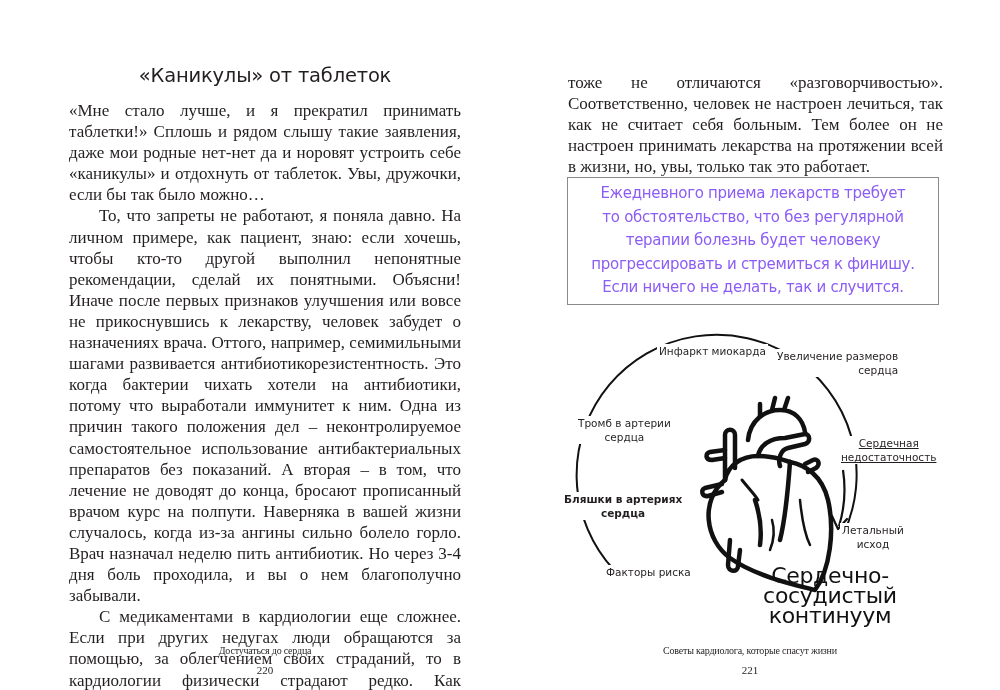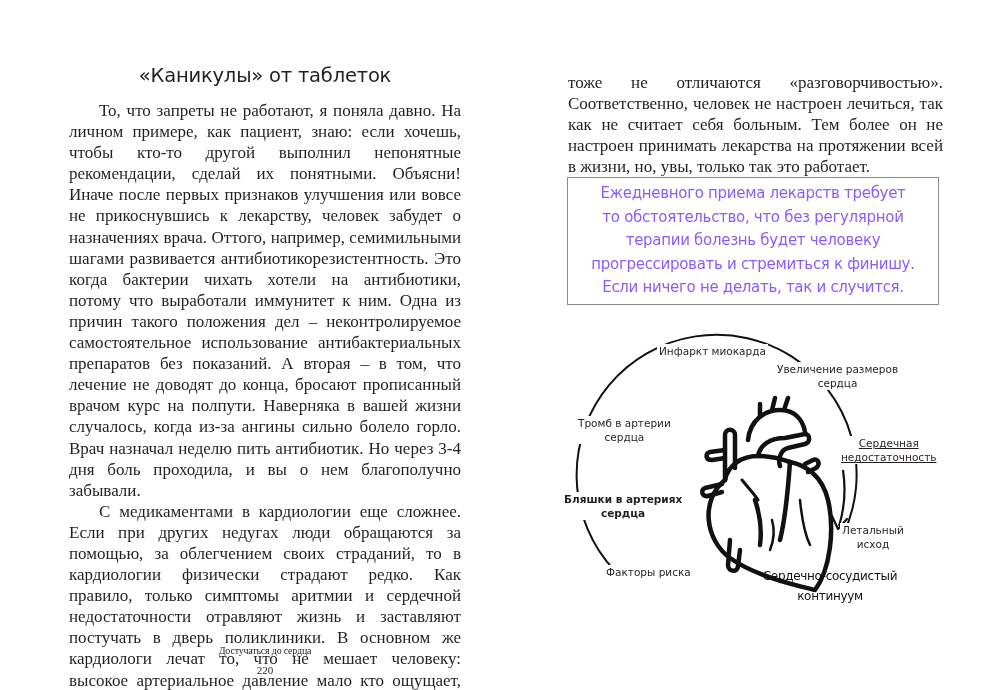--- a/index.html
+++ b/index.html
@@ -33,39 +33,40 @@
   }
 
   .diagram { position: absolute; left: 0; top: 320px; width: 500px; height: 300px; }
   .diagram svg { position: absolute; left: 0; top: 0; }
   .dlabel {
     position: absolute; font-family: "DejaVu Sans", sans-serif; font-size: 10.5px;
     line-height: 14px; text-align: center; color: #231f20; white-space: nowrap;
     background: #fff; padding: 0 2px;
   }
   .dtitle {
-    position: absolute; font-family: "DejaVu Sans", sans-serif; font-size: 12px;
+    position: absolute; font-family: "DejaVu Sans", sans-serif; font-size: 22px;
     line-height: 20px; text-align: center; color: #111; font-weight: 500; letter-spacing: -0.3px;
   }
 
   .footer {
     position: absolute; top: 644px; text-align: center;
     font-family: Liberation Serif, serif; font-size: 10px; color: #231f20;
   }
   .left .footer { left: 65px; width: 400px; }
   .right .footer { left: 50px; width: 400px; }
   .footer .running { display: block; line-height: 14px; letter-spacing: -0.2px; }
   .footer .pageno { display: block; margin-top: 6px; font-size: 11px; }
 </style>
 </head>
 <body>
 
 <div class="page left">
   <div class="chapter-title">«Каникулы» от таблеток</div>
   <div class="body-text">
+    <p>«Мне стало лучше, и я прекратил принимать таблетки!» Сплошь и рядом слышу такие заявления, даже мои родные нет-нет да и норовят устроить себе «каникулы» и отдохнуть от таблеток. Увы, дружочки, если бы так было можно…</p>
     <p class="indent">То, что запреты не работают, я поняла давно. На личном примере, как пациент, знаю: если хочешь, чтобы кто-то другой выполнил непонятные рекомендации, сделай их понятными. Объясни! Иначе после первых признаков улучшения или вовсе не прикоснувшись к лекарству, человек забудет о назначениях врача. Оттого, например, семимильными шагами развивается антибиотикорезистентность. Это когда бактерии чихать хотели на антибиотики, потому что выработали иммунитет к ним. Одна из причин такого положения дел – неконтролируемое самостоятельное использование антибактериальных препаратов без показаний. А вторая – в том, что лечение не доводят до конца, бросают прописанный врачом курс на полпути. Наверняка в вашей жизни случалось, когда из-за ангины сильно болело горло. Врач назначал неделю пить антибиотик. Но через 3-4 дня боль проходила, и вы о нем благополучно забывали.</p>
     <p class="indent">С медикаментами в кардиологии еще сложнее. Если при других недугах люди обращаются за помощью, за облегчением своих страданий, то в кардиологии физически страдают редко. Как правило, только симптомы аритмии и сердечной недостаточности отравляют жизнь и заставляют постучать в дверь поликлиники. В основном же кардиологи лечат то, что не мешает человеку: высокое артериальное давление мало кто ощущает, атеросклеротические бляшки</p>
   </div>
   <div class="footer">
     <span class="running">Достучаться до сердца</span>
     <span class="pageno">220</span>
   </div>
 </div>
 
 <div class="page right">
@@ -125,32 +126,36 @@
       <div>Бляшки в артериях</div>
       <div>сердца</div>
     </div>
     <div class="dlabel" style="left:76px; top:96px;">
       <div>Тромб в артерии</div>
       <div>сердца</div>
     </div>
     <div class="dlabel" style="left:157px; top:24px;">
       <span>Инфаркт миокарда</span>
     </div>
-    <div class="dlabel" style="left:275px; top:42px;">
+    <div class="dlabel" style="left:275px; top:29px;text-align:right;">
       <div>Увеличение размеров</div>
       <div>сердца</div>
     </div>
     <div class="dlabel" style="left:339px; top:116px;text-decoration:underline;">
       <div>Сердечная</div>
       <div>недостаточность</div>
     </div>
     <div class="dlabel" style="left:340px; top:203px;">
       <div>Летальный</div>
       <div>исход</div>
     </div>
 
     <div class="dtitle" style="left:225px; top:246px; width:210px;">
       <div>Сердечно-сосудистый</div>
       <div>континуум</div>
     </div>
   </div>
 
+  <div class="footer">
+    <span class="running">Советы кардиолога, которые спасут жизни</span>
+    <span class="pageno">221</span>
+  </div>
 </div>
 
 </body></html>

